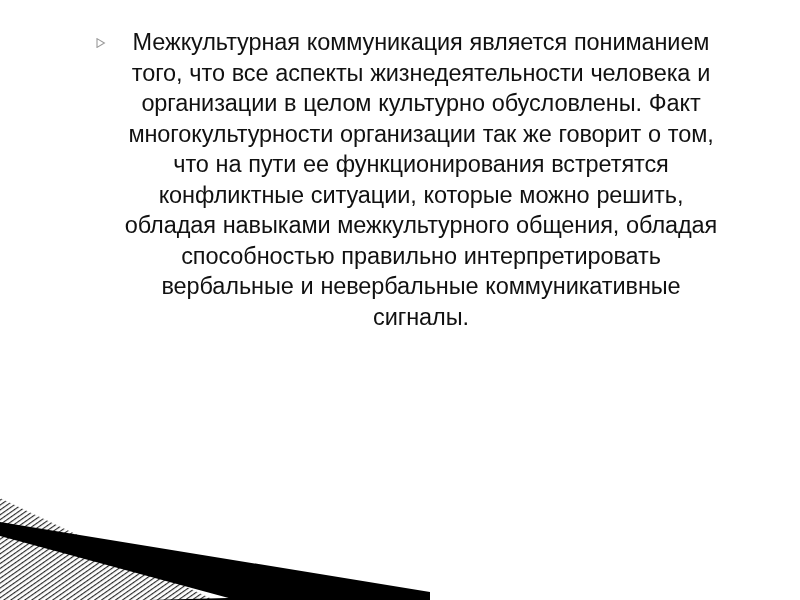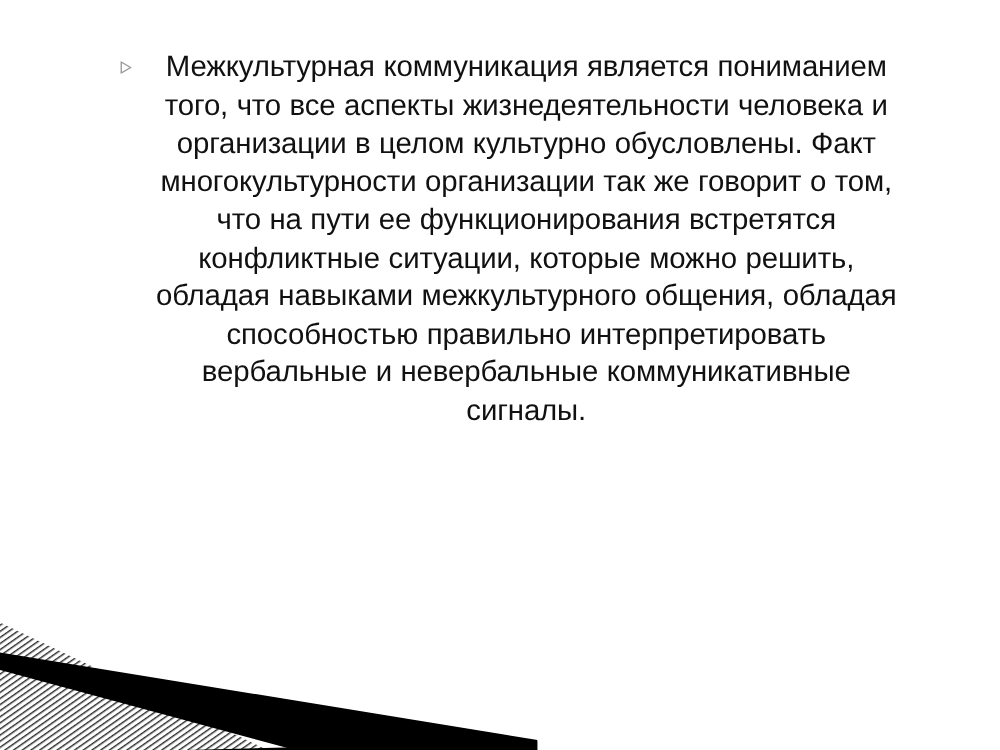--- a/index.html
+++ b/index.html
@@ -18,21 +18,21 @@
     width: 800px;
     height: 600px;
     background: #ffffff;
     overflow: hidden;
   }
 
   
   .content-block {
     position: absolute;
     left: 96px;
-    top: 38px;
+    top: 27px;
     width: 632px;
   }
   .bullet-row {
     display: flex;
     align-items: flex-start;
   }
   .bullet-marker {
     flex: 0 0 auto;
     width: 18px;
     padding-top: 11px;

